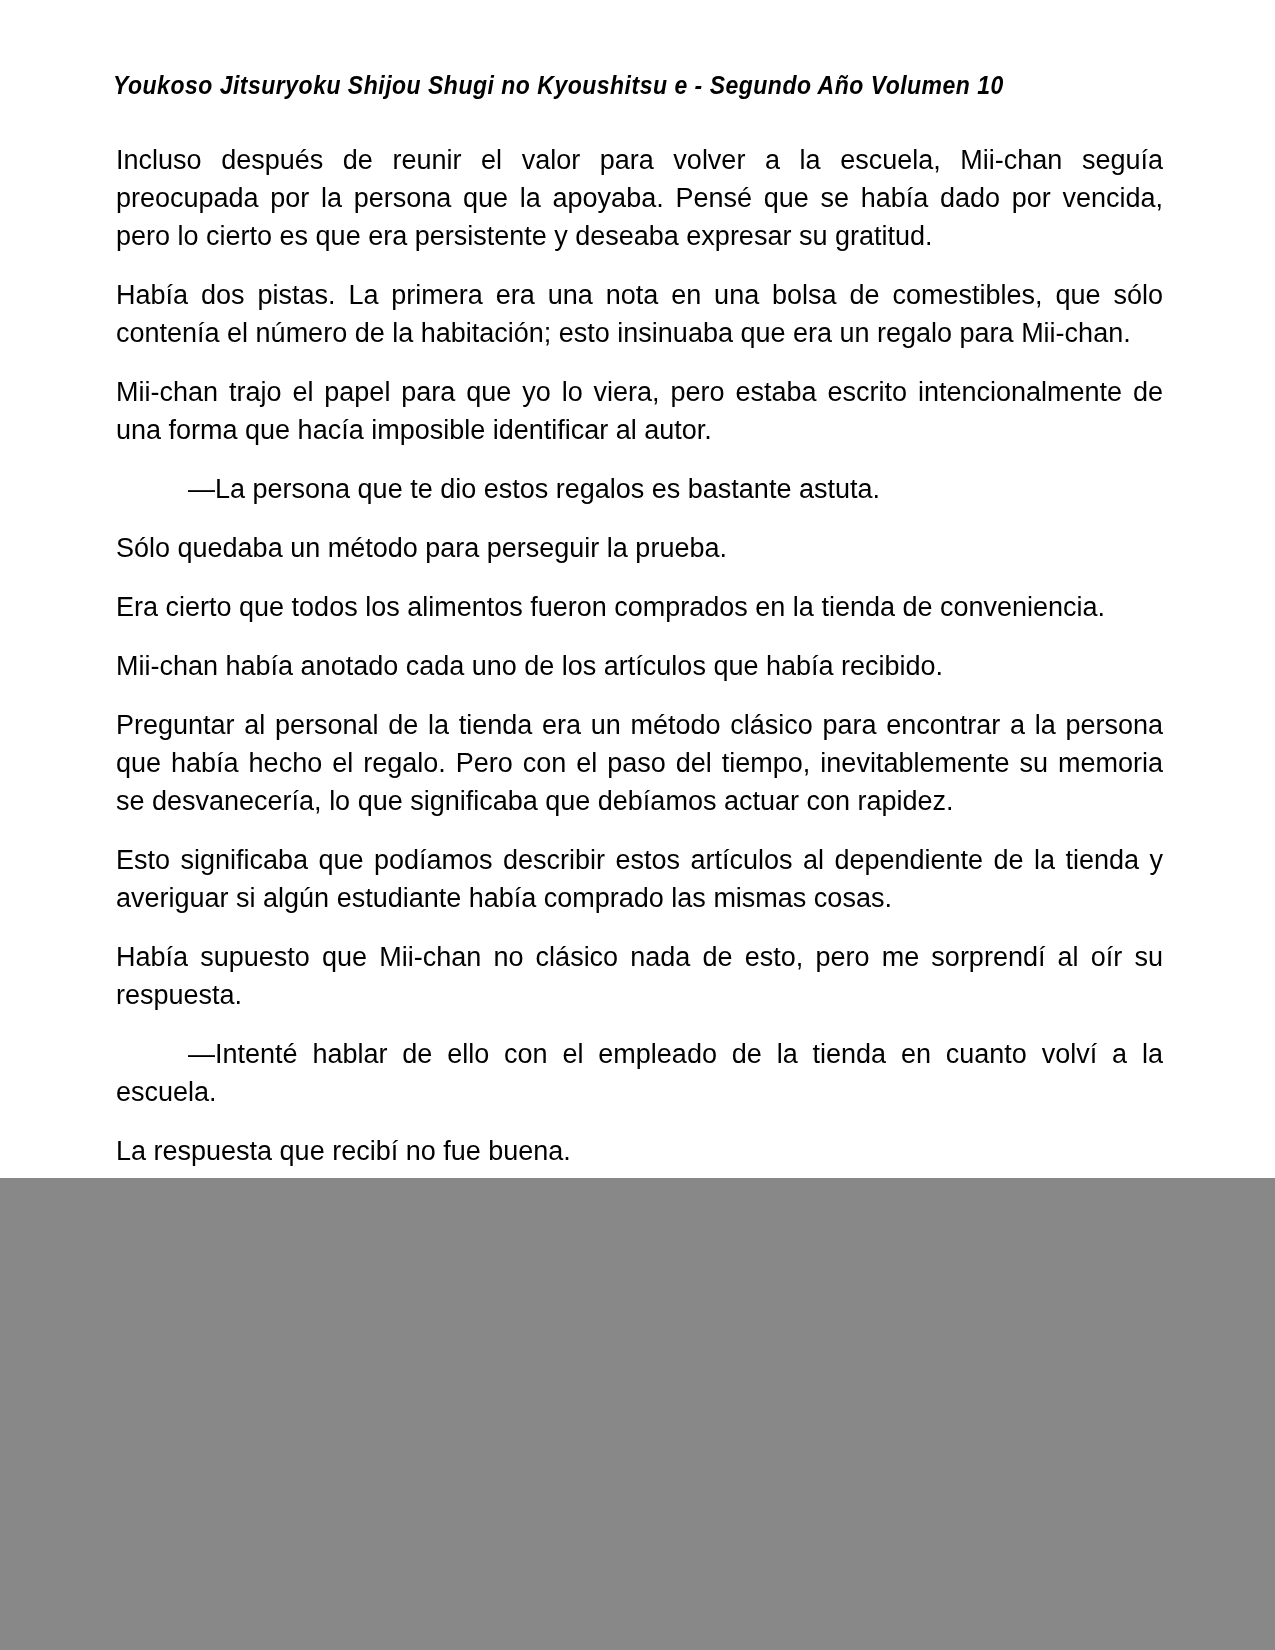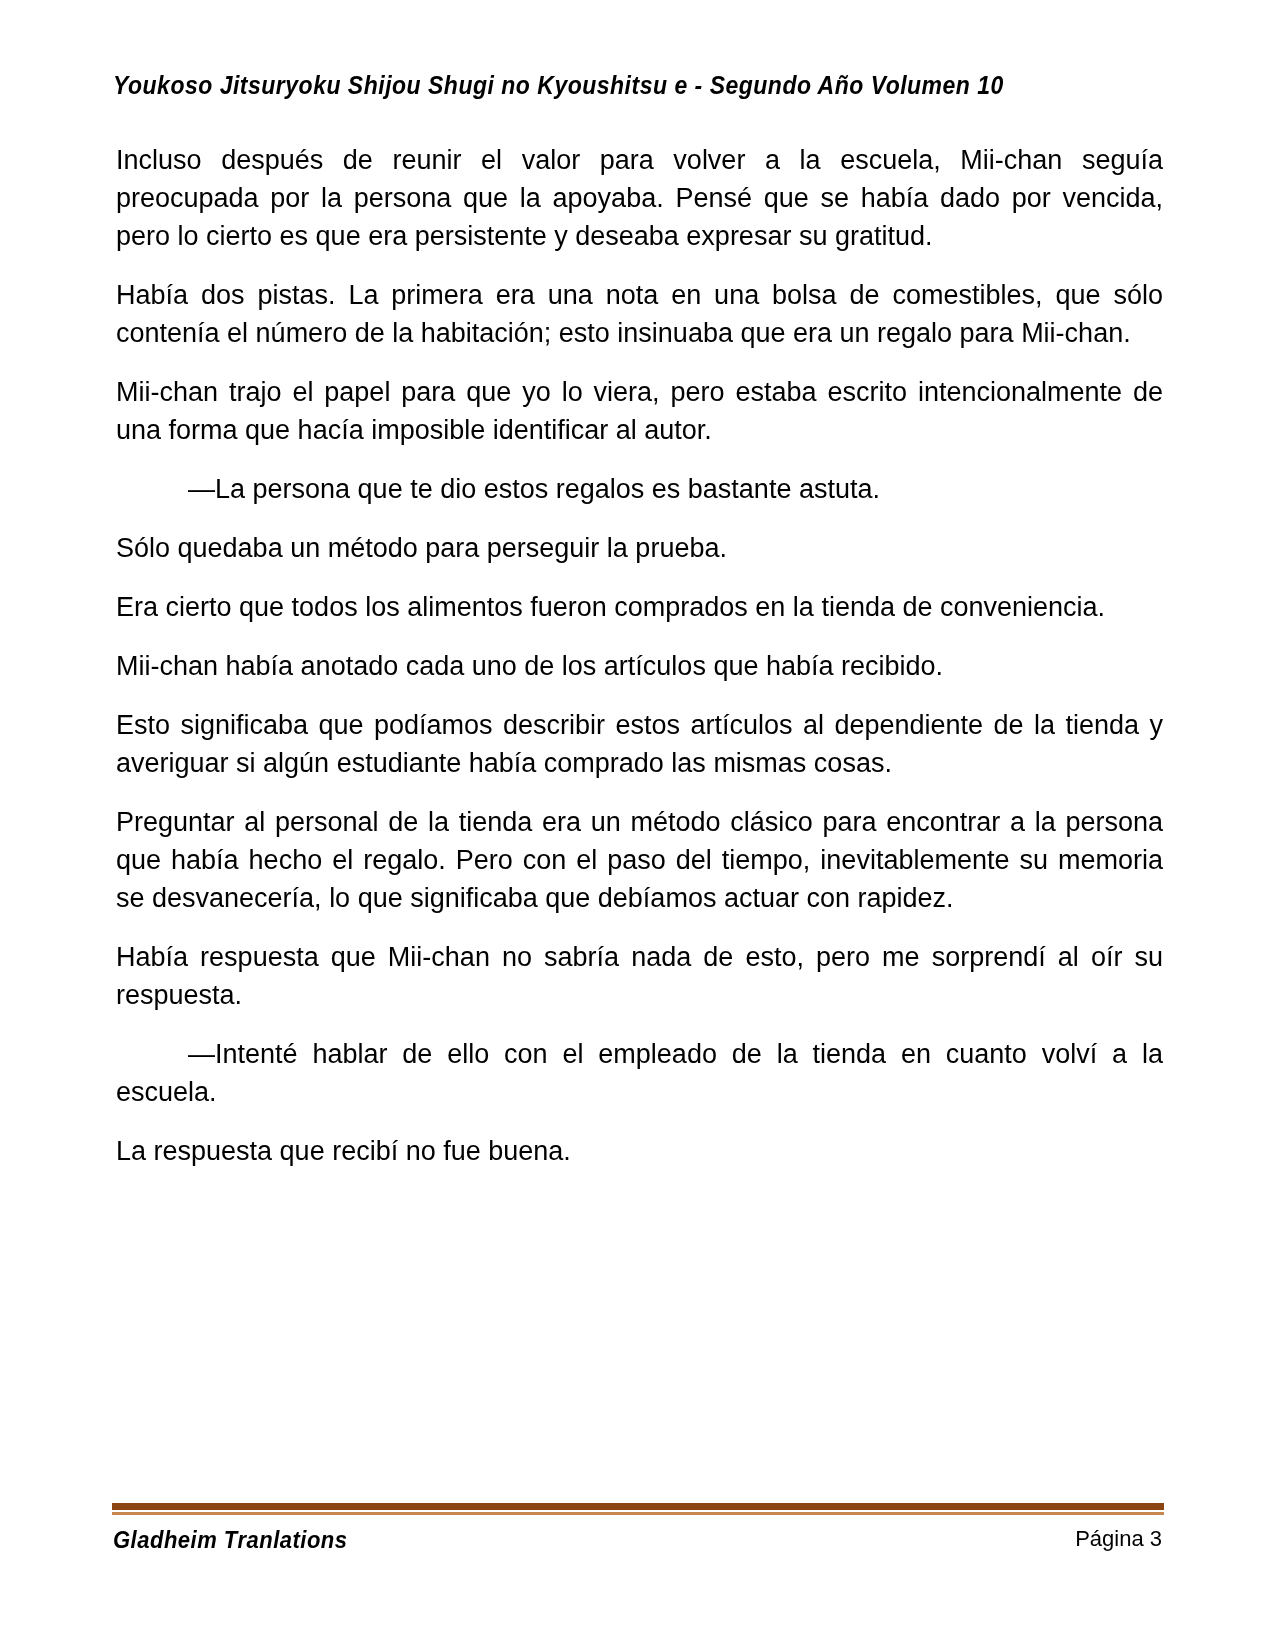--- a/index.html
+++ b/index.html
@@ -3,21 +3,21 @@
 <meta charset="utf-8">
 <style>
   html, body {
     margin: 0;
     padding: 0;
     background: #888;
   }
   .page {
     position: relative;
     width: 1275px;
-    height: 1650px;
+    height: 1178px;
     margin: 0 auto;
     background: #ffffff;
     overflow: hidden;
     font-family: "Liberation Sans", "DejaVu Sans", sans-serif;
     color: #000000;
   }
   .running-header {
     position: absolute;
     top: 70px;
     left: 113px;
@@ -92,23 +92,23 @@
   <div class="running-header">Youkoso Jitsuryoku Shijou Shugi no Kyoushitsu e - Segundo Año Volumen 10</div>
 
   <div class="content">
       <p class="">Incluso después de reunir el valor para volver a la escuela, Mii-chan seguía preocupada por la persona que la apoyaba. Pensé que se había dado por vencida, pero lo cierto es que era persistente y deseaba expresar su gratitud.</p>
       <p class="">Había dos pistas. La primera era una nota en una bolsa de comestibles, que sólo contenía el número de la habitación; esto insinuaba que era un regalo para Mii-chan.</p>
       <p class="">Mii-chan trajo el papel para que yo lo viera, pero estaba escrito intencionalmente de una forma que hacía imposible identificar al autor.</p>
       <p class="indent">—La persona que te dio estos regalos es bastante astuta.</p>
       <p class="">Sólo quedaba un método para perseguir la prueba.</p>
       <p class="">Era cierto que todos los alimentos fueron comprados en la tienda de conveniencia.</p>
       <p class="">Mii-chan había anotado cada uno de los artículos que había recibido.</p>
+      <p class="">Preguntar al personal de la tienda era un método clásico para encontrar a la persona que había hecho el regalo. Pero con el paso del tiempo, inevitablemente su memoria se desvanecería, lo que significaba que debíamos actuar con rapidez.</p>
       <p class="">Esto significaba que podíamos describir estos artículos al dependiente de la tienda y averiguar si algún estudiante había comprado las mismas cosas.</p>
-      <p class="">Preguntar al personal de la tienda era un método clásico para encontrar a la persona que había hecho el regalo. Pero con el paso del tiempo, inevitablemente su memoria se desvanecería, lo que significaba que debíamos actuar con rapidez.</p>
-      <p class="">Había respuesta que Mii-chan no sabría nada de esto, pero me sorprendí al oír su respuesta.</p>
+      <p class="">Había supuesto que Mii-chan no clásico nada de esto, pero me sorprendí al oír su respuesta.</p>
       <p class="indent">—Intenté hablar de ello con el empleado de la tienda en cuanto volví a la escuela.</p>
       <p class="">La respuesta que recibí no fue buena.</p>
     </div>
 
   <div class="footer-rule">
     <div class="rule-dark" style="background: rgb(139, 69, 19);"></div>
     <div class="rule-gap"></div>
     <div class="rule-light" style="background: rgb(200, 135, 79);"></div>
   </div>
 

